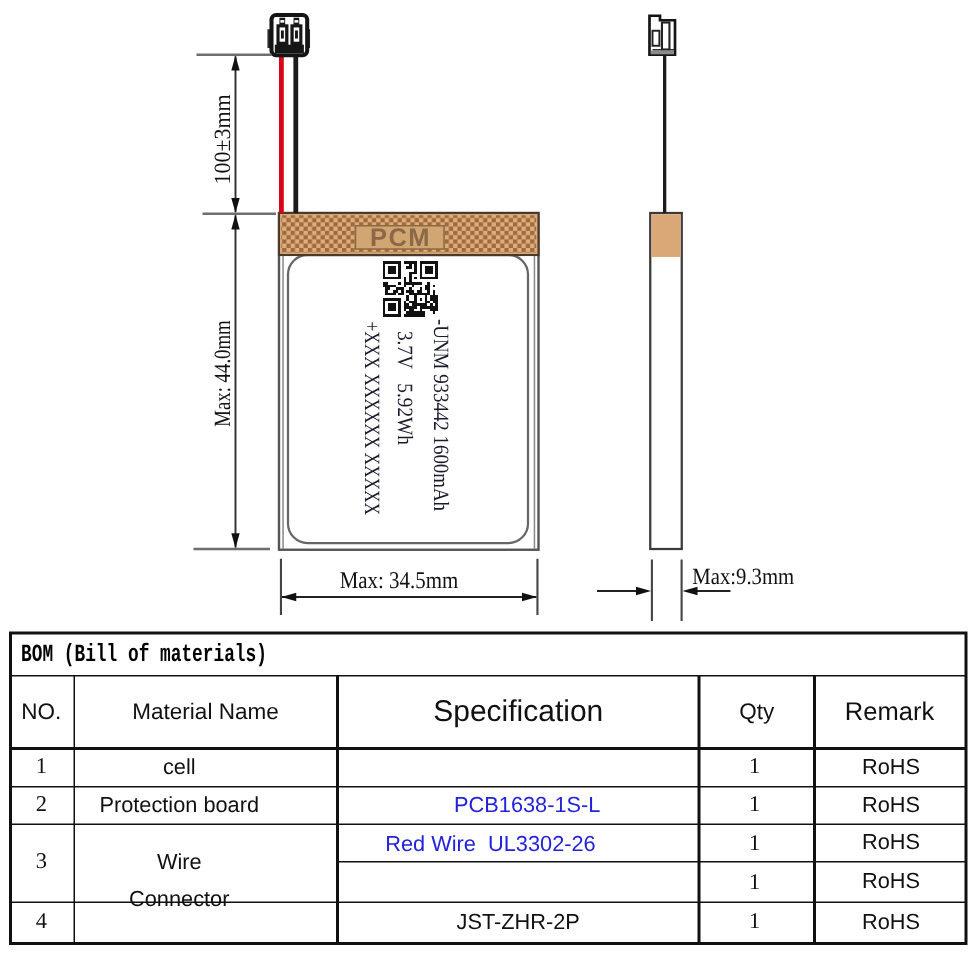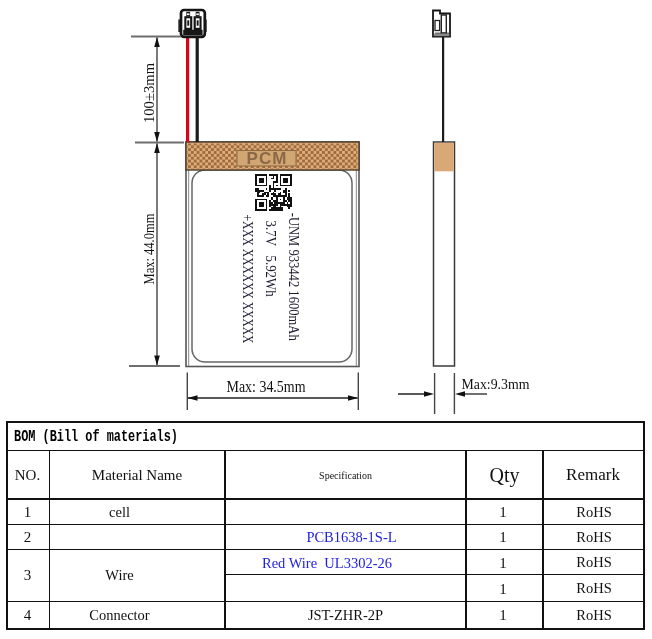--- a/index.html
+++ b/index.html
@@ -1,18 +1,18 @@
 <!DOCTYPE html>
 <html><head>
 <meta charset="utf-8">
 <style>
 html,body{margin:0;padding:0;background:#fff;}
 #page{position:relative;width:652px;height:639px;overflow:hidden;background:#fff;font-family:"Liberation Sans",sans-serif;}
 #diagram{position:absolute;left:0;top:0;}
-.cellTxt{position:absolute;transform:translate(-50%,-50%);white-space:nowrap;font-family:Liberation Serif, serif;font-size:14.5px;color:#111;}
+.cellTxt{position:absolute;transform:translate(-50%,-50%);white-space:nowrap;font-family:Liberation Sans, sans-serif;font-size:14.5px;color:#111;}
 .num{font-family:"Liberation Serif",serif;font-size:15px;}
 .blue{color:#2222dd;}
 .hline,.vline{position:absolute;background:#111;}
 </style>
 </head>
 <body>
 <div id="page">
 <svg id="diagram" width="652" height="422" viewBox="0 0 652 422">
   <defs>
     <pattern id="chk" width="5.7" height="5.7" patternUnits="userSpaceOnUse">
@@ -272,37 +272,38 @@
 <div class="vline" style="left:465.3px;top:450px;width:1.5px;height:179px;"></div>
 
 <div class="vline" style="left:542.3px;top:450px;width:1.5px;height:179px;"></div>
 
 <div style="position:absolute;left:14px;top:435.5px;transform:translateY(-50%) scaleX(0.72);transform-origin:left center;font-family:'Liberation Mono',monospace;font-weight:bold;font-size:16.5px;color:#000;white-space:nowrap;">BOM (Bill of materials)</div>
 
 <div class="cellTxt" style="left:27.5px;top:474.5px;font-size:15px;">NO.</div>
 
 <div class="cellTxt" style="left:137px;top:474.5px;font-size:15px;">Material Name</div>
 
-<div class="cellTxt" style="left:345.5px;top:474.5px;font-size:10px;">Specification</div>
-
-<div class="cellTxt" style="left:504.5px;top:474.5px;font-size:20px;">Qty</div>
+<div class="cellTxt" style="left:345.5px;top:474.5px;font-size:20px;">Specification</div>
+
+<div class="cellTxt" style="left:504.5px;top:474.5px;font-size:15px;">Qty</div>
 
 <div class="cellTxt" style="left:593px;top:474.5px;font-size:17px;">Remark</div>
 
 <div class="cellTxt num" style="left:27.5px;top:511.5px;">1</div>
 
 <div class="cellTxt" style="left:119.5px;top:511.5px;">cell</div>
 
 
 <div class="cellTxt num" style="left:503px;top:511.5px;">1</div>
 
 <div class="cellTxt" style="left:594px;top:511.5px;">RoHS</div>
 
 <div class="cellTxt num" style="left:27.5px;top:536.5px;">2</div>
 
+<div class="cellTxt" style="left:119.5px;top:536.5px;">Protection board</div>
 
 <div class="cellTxt blue" style="left:345.5px;top:536.5px;padding-left:12px;">PCB1638-1S-L</div>
 
 <div class="cellTxt num" style="left:503px;top:536.5px;">1</div>
 
 <div class="cellTxt" style="left:594px;top:536.5px;">RoHS</div>
 
 <div class="cellTxt num" style="left:27.5px;top:575px;">3</div>
 
 <div class="cellTxt" style="left:119.5px;top:575px;">Wire</div>
@@ -313,21 +314,21 @@
 
 <div class="cellTxt" style="left:594px;top:561.5px;">RoHS</div>
 
 
 <div class="cellTxt num" style="left:503px;top:589px;">1</div>
 
 <div class="cellTxt" style="left:594px;top:588px;">RoHS</div>
 
 <div class="cellTxt num" style="left:27.5px;top:615px;">4</div>
 
-<div class="cellTxt" style="left:119.5px;top:615px;text-align:center;">Connector</div>
+<div class="cellTxt" style="left:119.5px;top:600px;text-align:center;">Connector</div>
 
 <div class="cellTxt" style="left:345.5px;top:615px;">JST-ZHR-2P</div>
 
 <div class="cellTxt num" style="left:503px;top:615px;">1</div>
 
 <div class="cellTxt" style="left:594px;top:615px;">RoHS</div>
 
 </div>
 
 </body></html>

